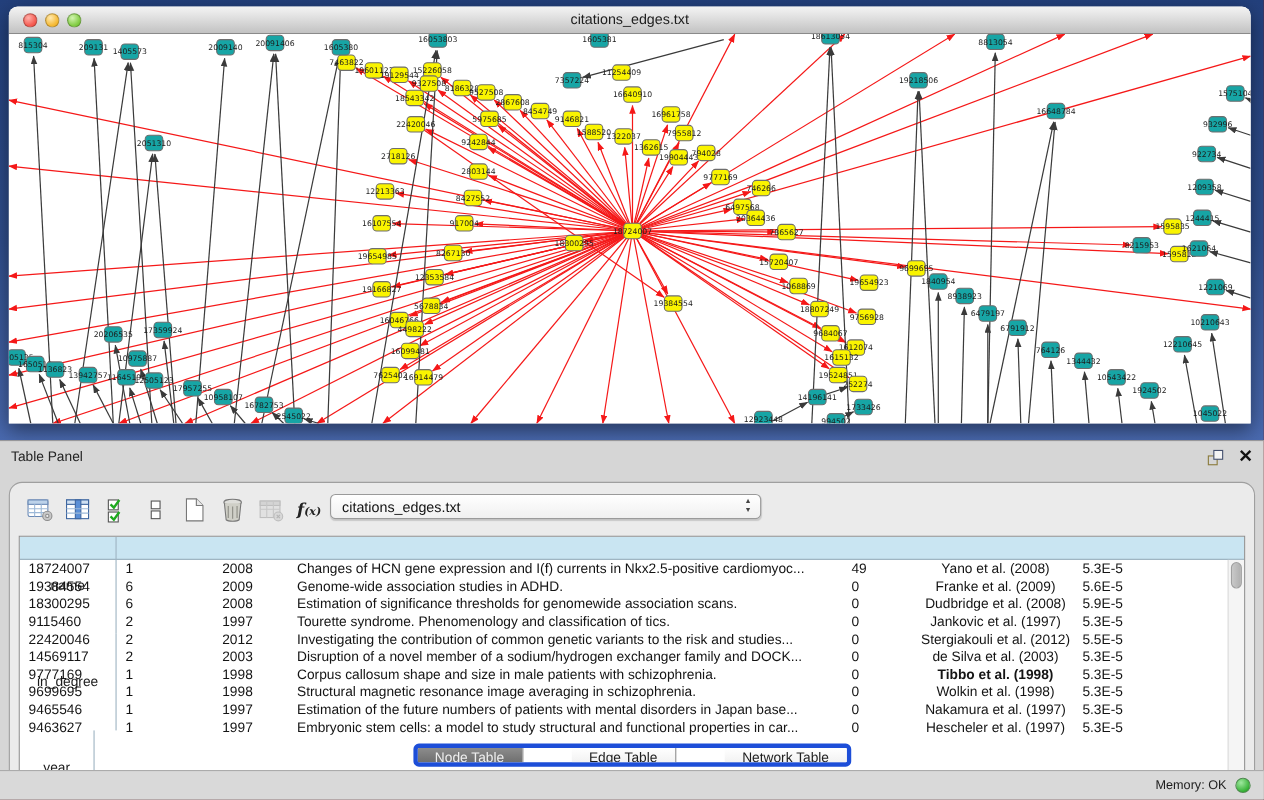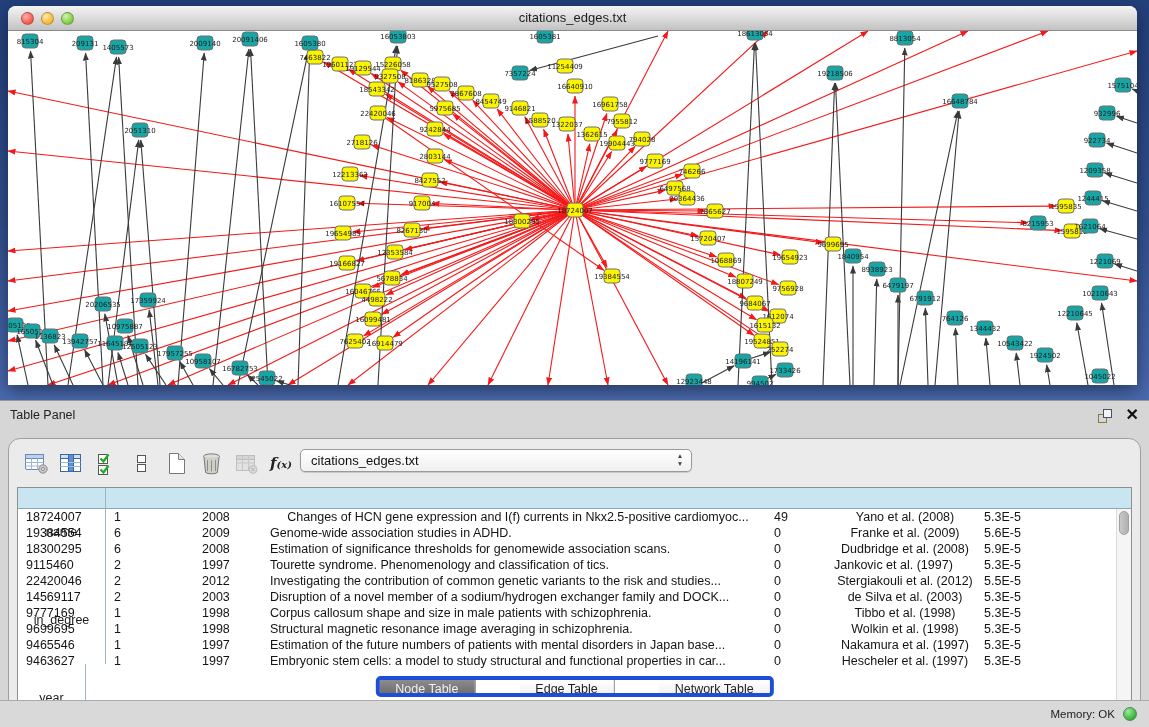--- a/index.html
+++ b/index.html
@@ -751,21 +751,21 @@
             <div class="th" style="width: 68px; flex: 0 0 68px;">△ out_de...</div>
             <div class="th" style="width: 142px; flex: 0 0 142px;">short</div>
             <div class="th" style="width: 86px; flex: 0 0 86px; font-weight: bold;">pagerank</div>
             <div class="th" style="flex: 1 1 0%; border-right: none;"></div>
           </div>
         <div id="tbody">
             <div class="tr">
               <div class="td" style="width: 88px; flex: 0 0 88px;">18724007</div>
               <div class="td" style="width: 88px; flex: 0 0 88px;">1</div>
               <div class="td" style="width: 68px; flex: 0 0 68px;">2008</div>
-              <div class="td" style="width: 504px; flex: 0 0 504px; text-align: center;">Changes of HCN gene expression and I(f) currents in Nkx2.5-positive cardiomyoc...</div>
+              <div class="td" style="width: 504px; flex: 0 0 504px;">Changes of HCN gene expression and I(f) currents in Nkx2.5-positive cardiomyoc...</div>
               <div class="td" style="width: 68px; flex: 0 0 68px;">49</div>
               <div class="td" style="width: 142px; flex: 0 0 142px; text-align: center; padding-left: 0px;">Yano et al. (2008)</div>
               <div class="td" style="width: 86px; flex: 0 0 86px;">5.3E-5</div>
             </div>
             <div class="tr">
               <div class="td" style="width: 88px; flex: 0 0 88px;">19384554</div>
               <div class="td" style="width: 88px; flex: 0 0 88px;">6</div>
               <div class="td" style="width: 68px; flex: 0 0 68px;">2009</div>
               <div class="td" style="width: 504px; flex: 0 0 504px;">Genome-wide association studies in ADHD.</div>
               <div class="td" style="width: 68px; flex: 0 0 68px;">0</div>
@@ -780,21 +780,21 @@
               <div class="td" style="width: 68px; flex: 0 0 68px;">0</div>
               <div class="td" style="width: 142px; flex: 0 0 142px; text-align: center; padding-left: 0px;">Dudbridge et al. (2008)</div>
               <div class="td" style="width: 86px; flex: 0 0 86px;">5.9E-5</div>
             </div>
             <div class="tr">
               <div class="td" style="width: 88px; flex: 0 0 88px;">9115460</div>
               <div class="td" style="width: 88px; flex: 0 0 88px;">2</div>
               <div class="td" style="width: 68px; flex: 0 0 68px;">1997</div>
               <div class="td" style="width: 504px; flex: 0 0 504px;">Tourette syndrome. Phenomenology and classification of tics.</div>
               <div class="td" style="width: 68px; flex: 0 0 68px;">0</div>
-              <div class="td" style="width: 142px; flex: 0 0 142px; text-align: left; padding-left: 0px;">Jankovic et al. (1997)</div>
+              <div class="td" style="width: 142px; flex: 0 0 142px; text-align: center; padding-left: 0px;">Jankovic et al. (1997)</div>
               <div class="td" style="width: 86px; flex: 0 0 86px;">5.3E-5</div>
             </div>
             <div class="tr">
               <div class="td" style="width: 88px; flex: 0 0 88px;">22420046</div>
               <div class="td" style="width: 88px; flex: 0 0 88px;">2</div>
               <div class="td" style="width: 68px; flex: 0 0 68px;">2012</div>
               <div class="td" style="width: 504px; flex: 0 0 504px;">Investigating the contribution of common genetic variants to the risk and studies...</div>
               <div class="td" style="width: 68px; flex: 0 0 68px;">0</div>
               <div class="td" style="width: 142px; flex: 0 0 142px; text-align: center; padding-left: 0px;">Stergiakouli et al. (2012)</div>
               <div class="td" style="width: 86px; flex: 0 0 86px;">5.5E-5</div>
@@ -807,21 +807,21 @@
               <div class="td" style="width: 68px; flex: 0 0 68px;">0</div>
               <div class="td" style="width: 142px; flex: 0 0 142px; text-align: center; padding-left: 0px;">de Silva et al. (2003)</div>
               <div class="td" style="width: 86px; flex: 0 0 86px;">5.3E-5</div>
             </div>
             <div class="tr">
               <div class="td" style="width: 88px; flex: 0 0 88px;">9777169</div>
               <div class="td" style="width: 88px; flex: 0 0 88px;">1</div>
               <div class="td" style="width: 68px; flex: 0 0 68px;">1998</div>
               <div class="td" style="width: 504px; flex: 0 0 504px;">Corpus callosum shape and size in male patients with schizophrenia.</div>
               <div class="td" style="width: 68px; flex: 0 0 68px;">0</div>
-              <div class="td" style="width: 142px; flex: 0 0 142px; text-align: center; padding-left: 0px;">Tibbo et al. (1998)</div>
+              <div class="td" style="width: 142px; flex: 0 0 142px; text-align: center; padding-left: 0px; font-weight: bold;">Tibbo et al. (1998)</div>
               <div class="td" style="width: 86px; flex: 0 0 86px;">5.3E-5</div>
             </div>
             <div class="tr">
               <div class="td" style="width: 88px; flex: 0 0 88px;">9699695</div>
               <div class="td" style="width: 88px; flex: 0 0 88px;">1</div>
               <div class="td" style="width: 68px; flex: 0 0 68px;">1998</div>
               <div class="td" style="width: 504px; flex: 0 0 504px;">Structural magnetic resonance image averaging in schizophrenia.</div>
               <div class="td" style="width: 68px; flex: 0 0 68px;">0</div>
               <div class="td" style="width: 142px; flex: 0 0 142px; text-align: center; padding-left: 0px;">Wolkin et al. (1998)</div>
               <div class="td" style="width: 86px; flex: 0 0 86px;">5.3E-5</div>

